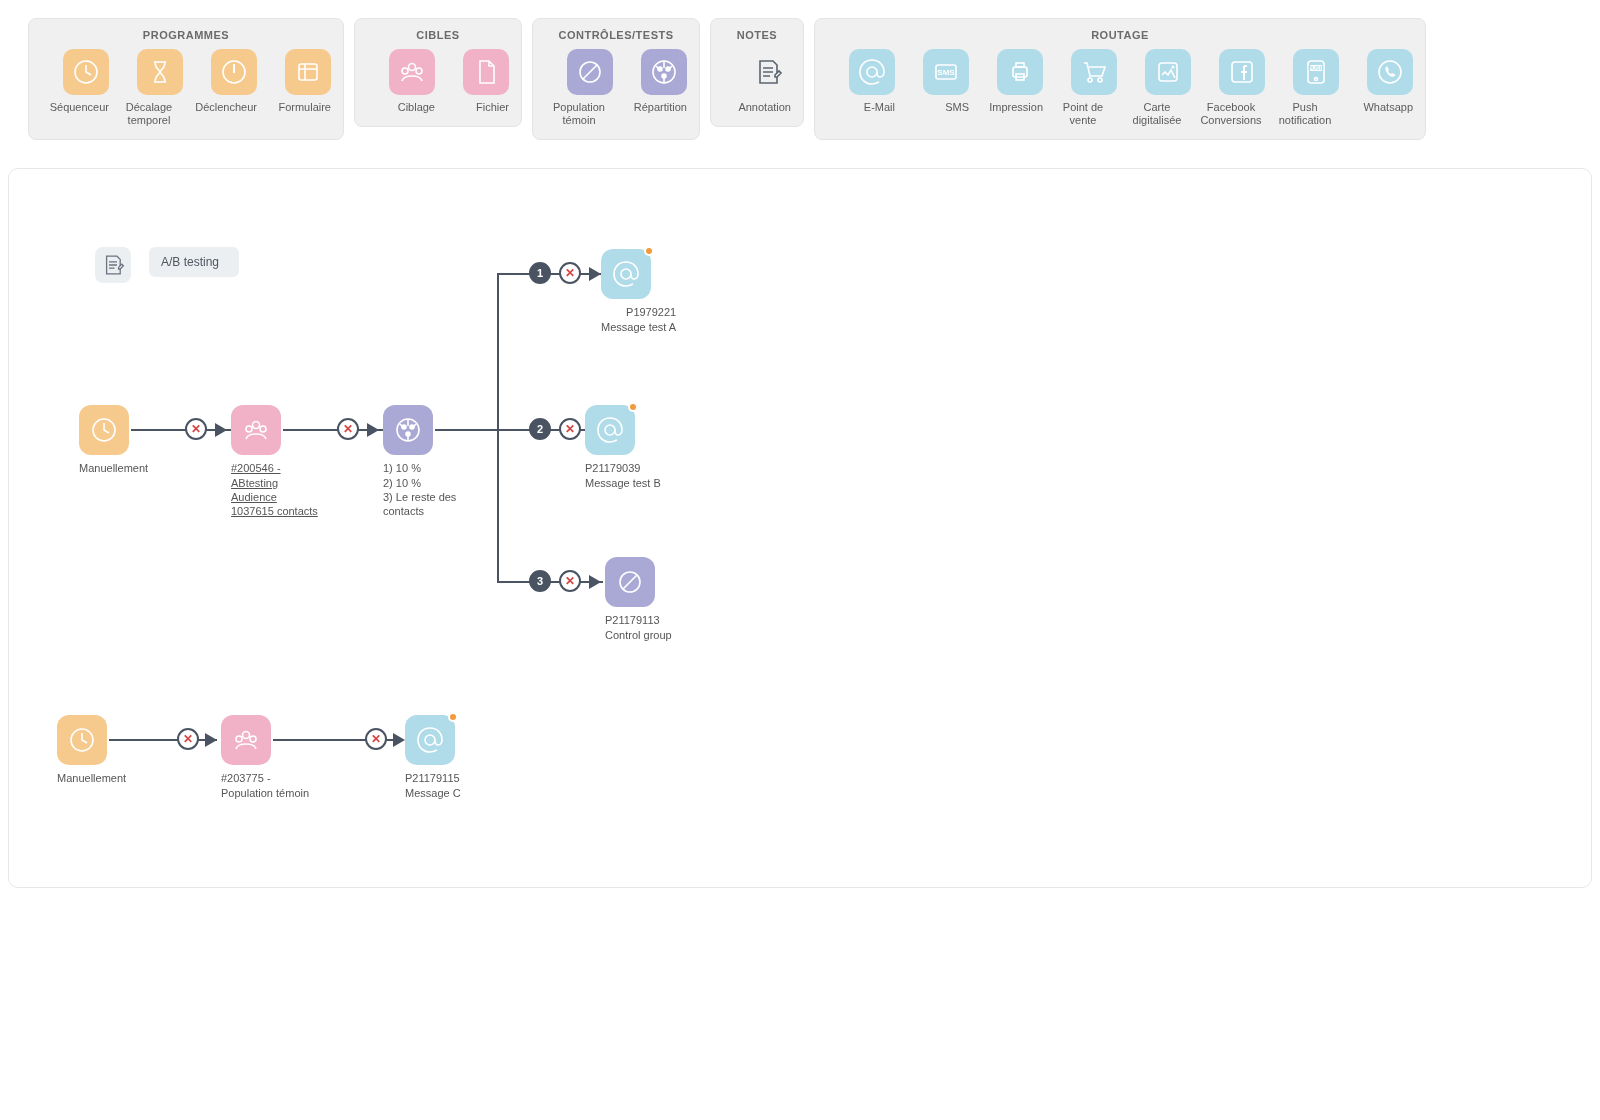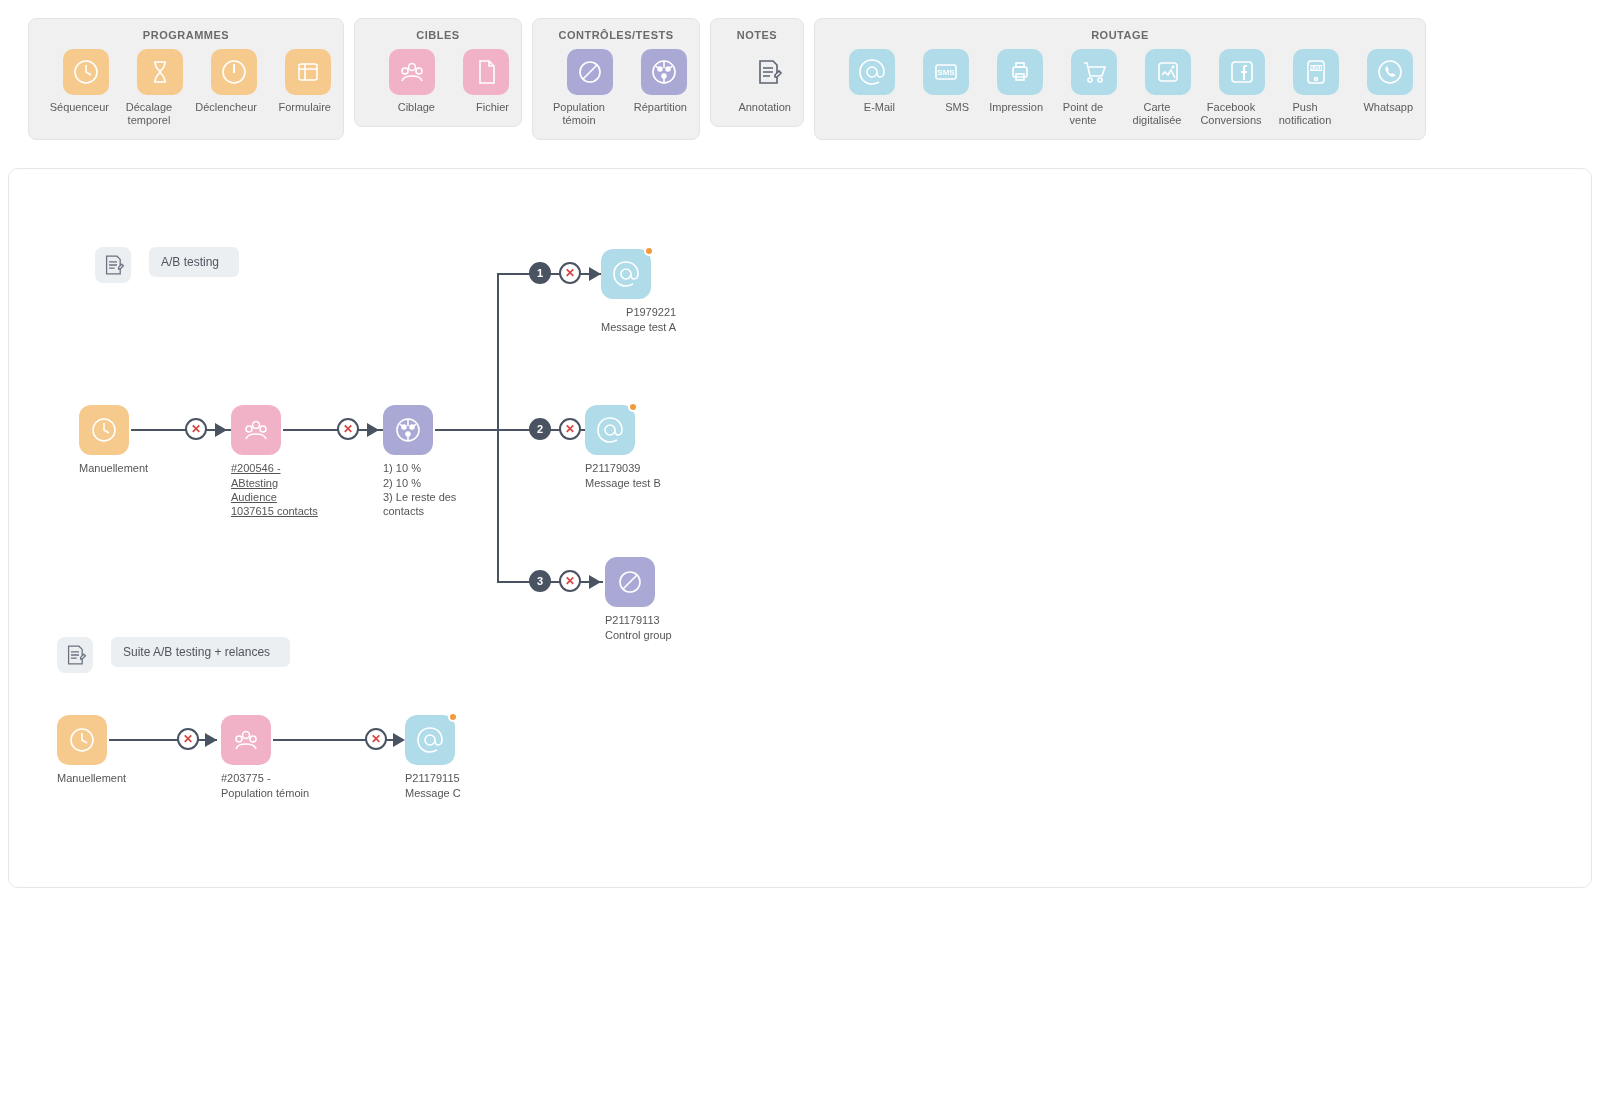--- a/index.html
+++ b/index.html
@@ -397,28 +397,20 @@
         <svg class="icon" viewBox="0 0 30 30">
           <use href="#i-slash"></use>
         </svg>
       </div>
     <div class="node-label">
       <span>P21179113</span><br>
       <span>Control group</span>
     </div>
   </div>
 
-  <div class="section-note" style="left:48px; top:468px;">
-    <div class="note-icon-box">
-      <svg class="icon-sm" viewBox="0 0 30 30">
-          <use href="#i-note"></use>
-        </svg>
-    </div>
-    <div class="note-pill">Suite A/B testing + relances</div>
-  </div>
 
   <div class="node" style="left:48px; top:546px;">
     <div class="node-icon c-orange">
         <svg class="icon" viewBox="0 0 30 30">
           <use href="#i-clock"></use>
         </svg>
       </div>
     <div class="node-label">Manuellement</div>
   </div>
 

